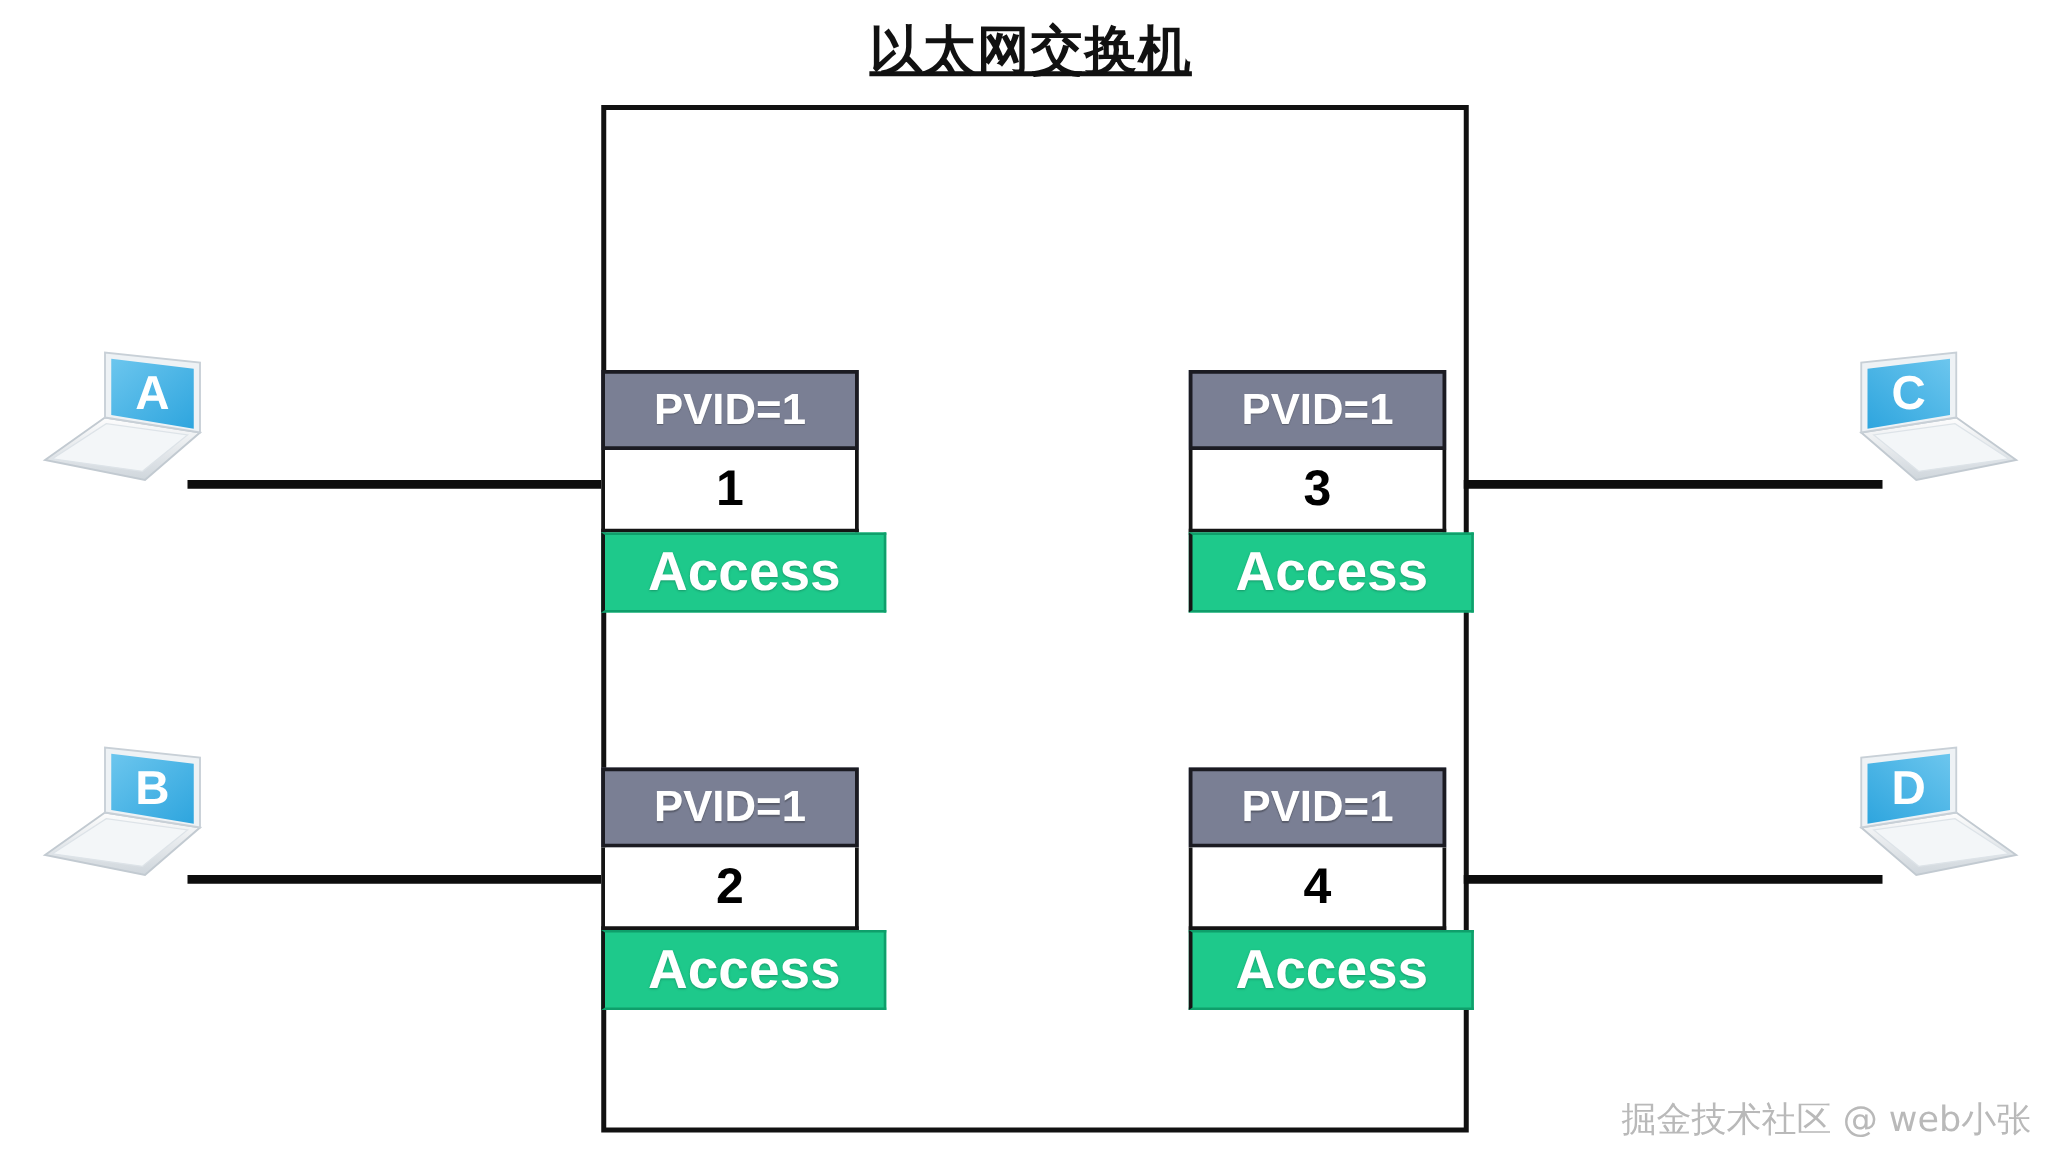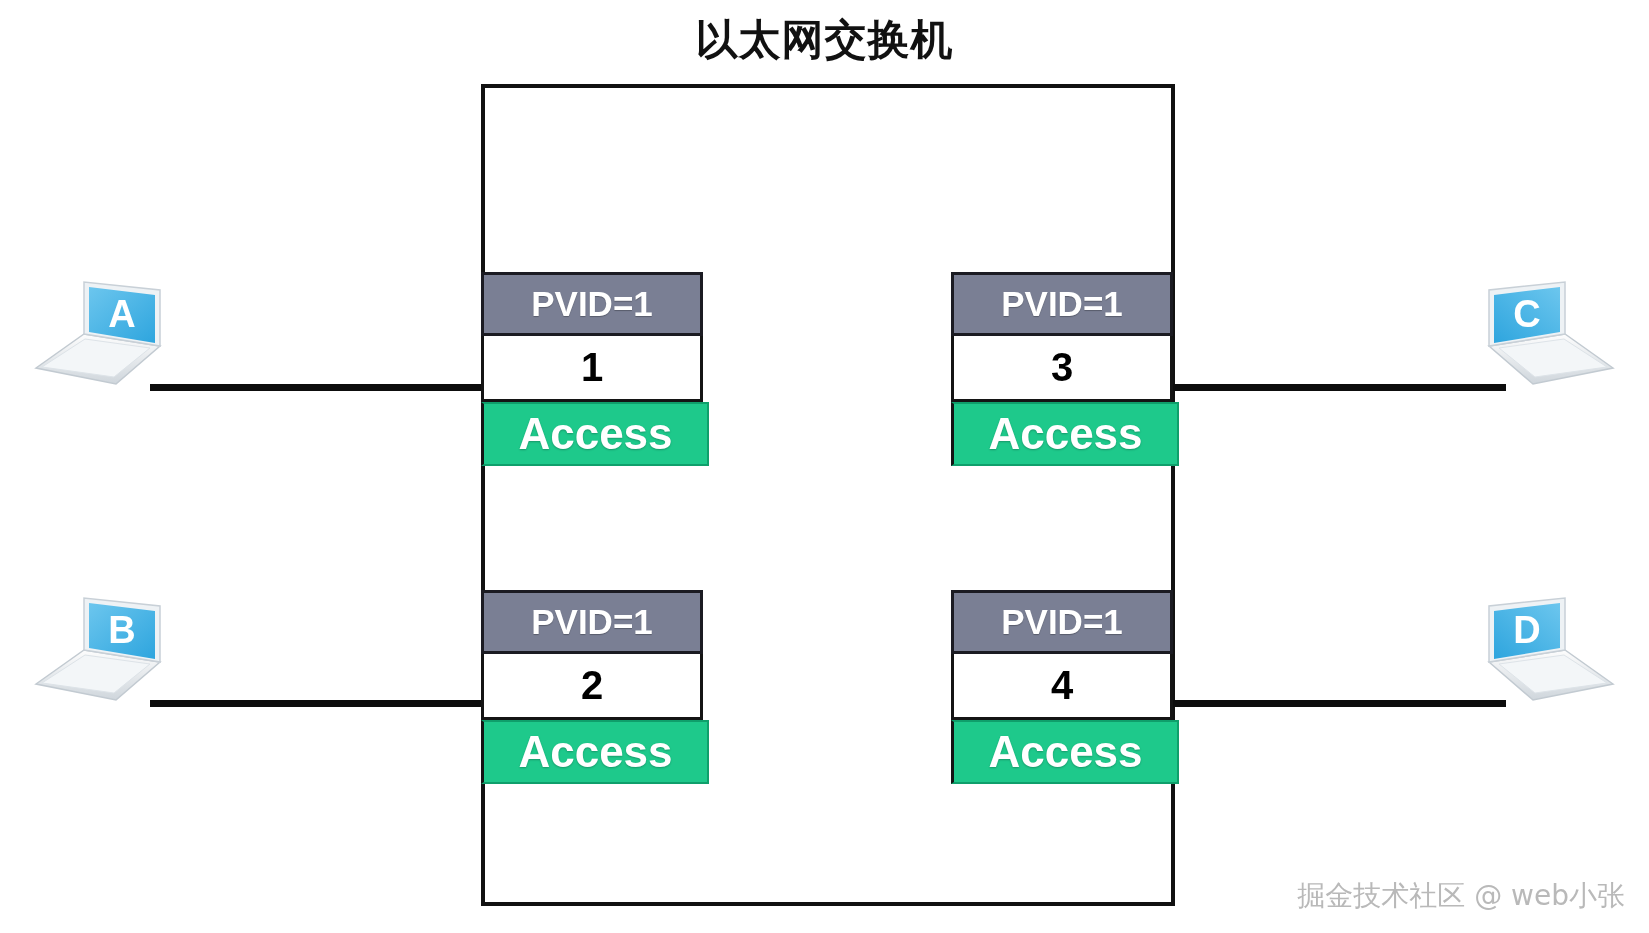--- a/index.html
+++ b/index.html
@@ -21,20 +21,21 @@
     position: absolute;
     left: 0;
     top: 12px;
     width: 1649px;
     text-align: center;
     font-size: 42px;
     font-weight: bold;
     color: #111111;
     letter-spacing: 1px;
     font-family: "DejaVu Sans", "Liberation Sans", sans-serif;
+    text-decoration: underline;
   }
 
   
   #switch-box {
     position: absolute;
     left: 481px;
     top: 84px;
     width: 694px;
     height: 822px;
     border: 4px solid #111111;
@@ -45,22 +46,23 @@
   
   .link-line {
     position: absolute;
     height: 7px;
     background: #0d0d0d;
   }
 
   
   .port-block {
     position: absolute;
-    width: 222px;
+    width: 206px;
     z-index: 5;
+    margin-top: 24px;
   }
   .port-pvid {
     height: 64px;
     background: #7a7f94;
     border: 3px solid #1b1b22;
     box-sizing: border-box;
     color: #ffffff;
     font-size: 35px;
     font-weight: bold;
     display: flex;

